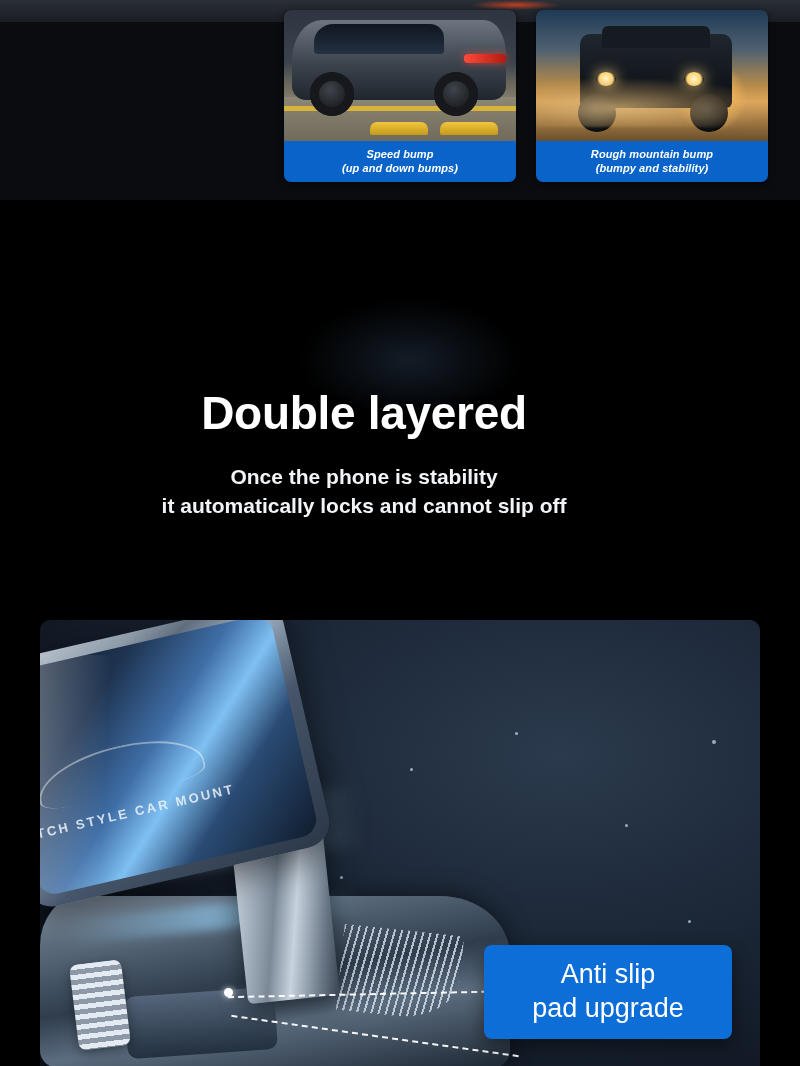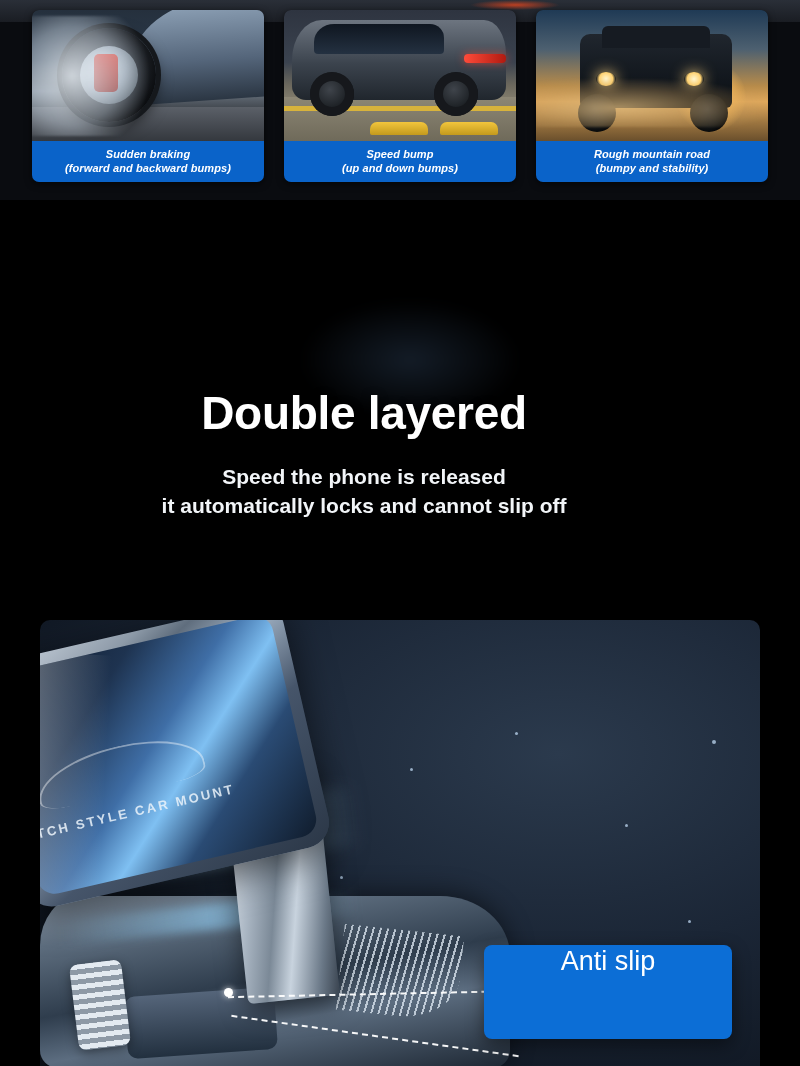--- a/index.html
+++ b/index.html
@@ -386,51 +386,34 @@
   .callout {
     position:absolute;
     left: 444px; top: 325px;
     width: 248px; height: 94px;
     background: #0c6ed6;
     border-radius: 8px;
     color: #fff;
     display: flex;
     flex-direction: column;
     align-items: center;
+    justify-content: center;
     line-height: 1.25;
     box-shadow: 0 6px 18px rgba(0,0,0,.45);
   }
   .callout span { font-size: 27px; }
 </style>
 </head>
 <body>
 
 <div class="page">
 
   <div class="scenario-strip">
     <div class="strip-bg"></div>
 
-    <div class="card c1">
-      <div class="card-img">
-        <div class="art1">
-          <div class="car"></div>
-          <div class="road"></div>
-          <div class="wheel">
-              <div class="rim"></div>
-              <div class="hub"></div>
-            </div>
-          <div class="caliper"></div>
-          <div class="smoke"></div>
-        </div>
-      </div>
-      <div class="card-cap">
-        <div class="l1">Sudden braking</div>
-        <div class="l2">(forward and backward bumps)</div>
-      </div>
-    </div>
 
     <div class="card c2">
       <div class="card-img">
         <div class="art2">
           <div class="road"></div>
           <div class="line"></div>
           <div class="body"></div>
           <div class="glass"></div>
           <div class="tail"></div>
           <div class="w1"></div>
@@ -452,34 +435,34 @@
           <div class="suv"></div>
           <div class="roof"></div>
           <div class="tire t1"></div>
           <div class="tire t2"></div>
           <div class="hl a"></div>
           <div class="hl b"></div>
           <div class="dust"></div>
         </div>
       </div>
       <div class="card-cap">
-        <div class="l1">Rough mountain road</div>
+        <div class="l1">Rough mountain bump</div>
         <div class="l2">(bumpy and stability)</div>
       </div>
     </div>
   </div>
 
   <div class="glow"></div>
 
   <div class="headline">
     <h1>
       <span>Double layered</span><br>
     </h1>
     <div class="sub">
-      <div>Speed the phone is released</div>
+      <div>Once the phone is stability</div>
       <div>it automatically locks and cannot slip off</div>
     </div>
   </div>
 
   <div class="photo">
     <div class="star s1"></div>
     <div class="star s2"></div>
     <div class="star s3"></div>
     <div class="star s4"></div>
     <div class="star s5"></div>
@@ -502,16 +485,17 @@
         </div>
       </div>
     </div>
 
     <div class="leader l1"></div>
     <div class="leader l2"></div>
     <div class="dot d1"></div>
 
     <div class="callout">
       <span>Anti slip</span>
+      <span>pad upgrade</span>
     </div>
   </div>
 
 </div>
 
 </body></html>

